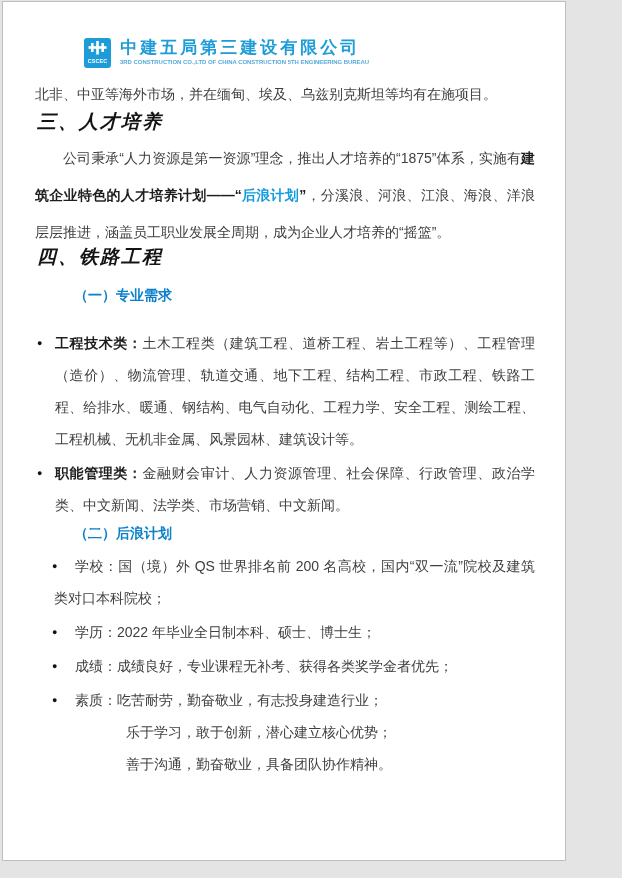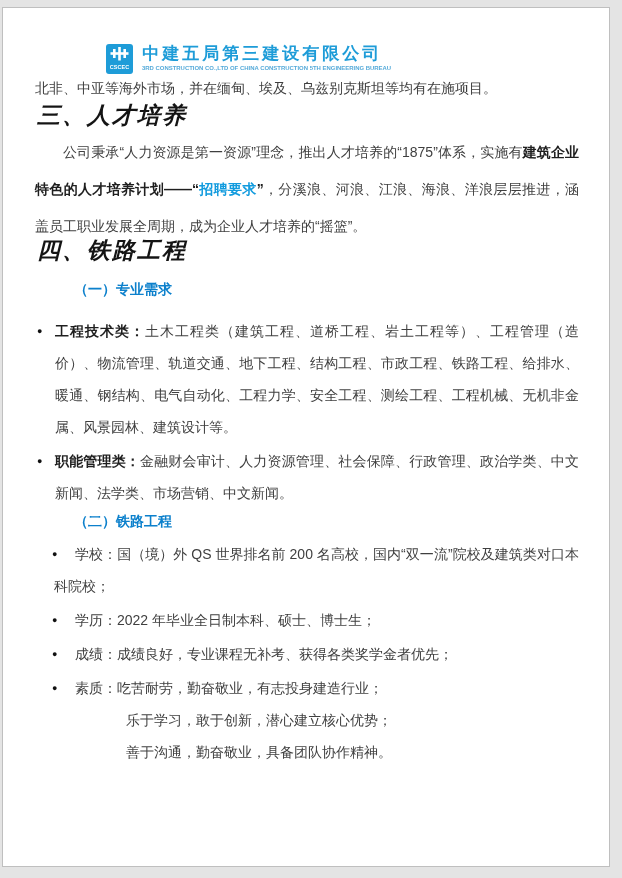--- a/index.html
+++ b/index.html
@@ -1,46 +1,46 @@
 <!DOCTYPE html>
 <html><head>
 <meta charset="utf-8">
 <style>
   html,body{margin:0;padding:0;width:622px;height:878px;overflow:hidden;
     background:#E4E4E4;font-family:"Liberation Sans","DejaVu Sans",sans-serif;}
-  .page{position:absolute;left:2px;top:7px;width:608px;height:860px;
+  .page{position:absolute;left:2px;top:1px;width:564px;height:860px;
     background:#FFFFFF;border:1px solid #BFBFBF;box-sizing:border-box;}
   .content{padding:0 30px 0 32px;}
 
   
   .hdr{display:flex;align-items:flex-start;justify-content:center;
     gap:9px;margin-top:36px;margin-left:14px;}
   .logo{width:27px;height:30px;flex:0 0 auto;}
   .hdr-titles{display:flex;flex-direction:column;}
   .cn{font-size:17px;font-weight:700;letter-spacing:3px;color:#1E9CD8;
     line-height:19px;white-space:nowrap;}
   .en{font-size:9px;font-weight:600;color:#55AAD9;white-space:nowrap;
     transform:scale(0.66);transform-origin:0 0;margin-top:2px;}
 
   
-  .intro{font-size:14px;line-height:20px;margin:3px 0 0;color:#3F3F3F;}
+  .intro{font-size:14px;line-height:20px;margin:15px 0 0;color:#3F3F3F;}
   .sec{font-family:"DejaVu Serif","Liberation Serif",serif;font-style:italic;
-    font-weight:700;font-size:23px;line-height:26px;letter-spacing:2px;
+    font-weight:700;font-size:19px;line-height:26px;letter-spacing:2px;
     color:#141414;margin:4px 0 0 2px;}
   .sec2{margin-top:-8px;}
   .para{font-size:14px;line-height:37px;margin:6px 0 0;text-indent:28px;
     text-align:justify;color:#3F3F3F;}
   .b{font-weight:700;color:#1F1F1F;}
   .hl{color:#129BDE;}
   .sub{font-size:14px;font-weight:700;color:#0C80CC;line-height:20px;
     margin:16px 0 0 39px;}
   .sub2{margin-top:0;}
 
   
-  ul.list{list-style:none;margin:16px 0 0;padding:0;}
+  ul.list{list-style:none;margin:22px 0 0;padding:0;}
   ul.reqs{margin-top:7px;}
   .list li{position:relative;font-size:14px;line-height:32px;color:#3F3F3F;
     text-align:justify;margin-bottom:2px;}
   .list li::before{content:"●";position:absolute;top:0;font-size:9px;
     line-height:32px;color:#111;text-indent:0;}
   .majors li{padding-left:20px;}
   .majors li::before{left:2px;}
   .reqs li{padding-left:19px;text-indent:21px;}
   .reqs li::before{left:17px;}
   .cont{text-indent:0;margin-left:72px;}
@@ -64,32 +64,32 @@
       <div class="cn">中建五局第三建设有限公司</div>
       <div class="en">3RD CONSTRUCTION CO.,LTD OF CHINA CONSTRUCTION 5TH ENGINEERING BUREAU</div>
     </div>
   </header>
 
   <main class="content">
     <p class="intro">北非、中亚等海外市场，并在缅甸、埃及、乌兹别克斯坦等均有在施项目。</p>
 
     <h2 class="sec">三、人才培养</h2>
 
-    <p class="para"><span>公司秉承“人力资源是第一资源”理念，推出人才培养的“1875”体系，实施有</span><span class="b">建筑企业特色的人才培养计划——“</span><span class="b hl">招聘要求</span><span class="b">”</span><span>，分溪浪、河浪、江浪、海浪、洋浪层层推进，涵盖员工职业发展全周期，成为企业人才培养的“摇篮”。</span></p>
+    <p class="para"><span>公司秉承“人力资源是第一资源”理念，推出人才培养的“1875”体系，实施有</span><span class="b">建筑企业特色的人才培养计划——“</span><span class="b hl">后浪计划</span><span class="b">”</span><span>，分溪浪、河浪、江浪、海浪、洋浪层层推进，涵盖员工职业发展全周期，成为企业人才培养的“摇篮”。</span></p>
 
     <h2 class="sec sec2">四、铁路工程</h2>
 
     <h3 class="sub">（一）专业需求</h3>
 
     <ul class="list majors">
       <li><span class="b">工程技术类：</span><span>土木工程类（建筑工程、道桥工程、岩土工程等）、工程管理（造价）、物流管理、轨道交通、地下工程、结构工程、市政工程、铁路工程、给排水、暖通、钢结构、电气自动化、工程力学、安全工程、测绘工程、工程机械、无机非金属、风景园林、建筑设计等。</span></li>
       <li><span class="b">职能管理类：</span><span>金融财会审计、人力资源管理、社会保障、行政管理、政治学类、中文新闻、法学类、市场营销、中文新闻。</span></li>
     </ul>
 
-    <h3 class="sub sub2">（二）铁路工程</h3>
+    <h3 class="sub sub2">（二）后浪计划</h3>
 
     <ul class="list reqs">
       <li>学校：国（境）外 QS 世界排名前 200 名高校，国内“双一流”院校及建筑类对口本科院校；</li>
       <li>学历：2022 年毕业全日制本科、硕士、博士生；</li>
       <li>成绩：成绩良好，专业课程无补考、获得各类奖学金者优先；</li>
       <li>
         <span>素质：吃苦耐劳，勤奋敬业，有志投身建造行业；</span>
         <div class="cont">乐于学习，敢于创新，潜心建立核心优势；</div>
         <div class="cont">善于沟通，勤奋敬业，具备团队协作精神。</div>
       </li>

